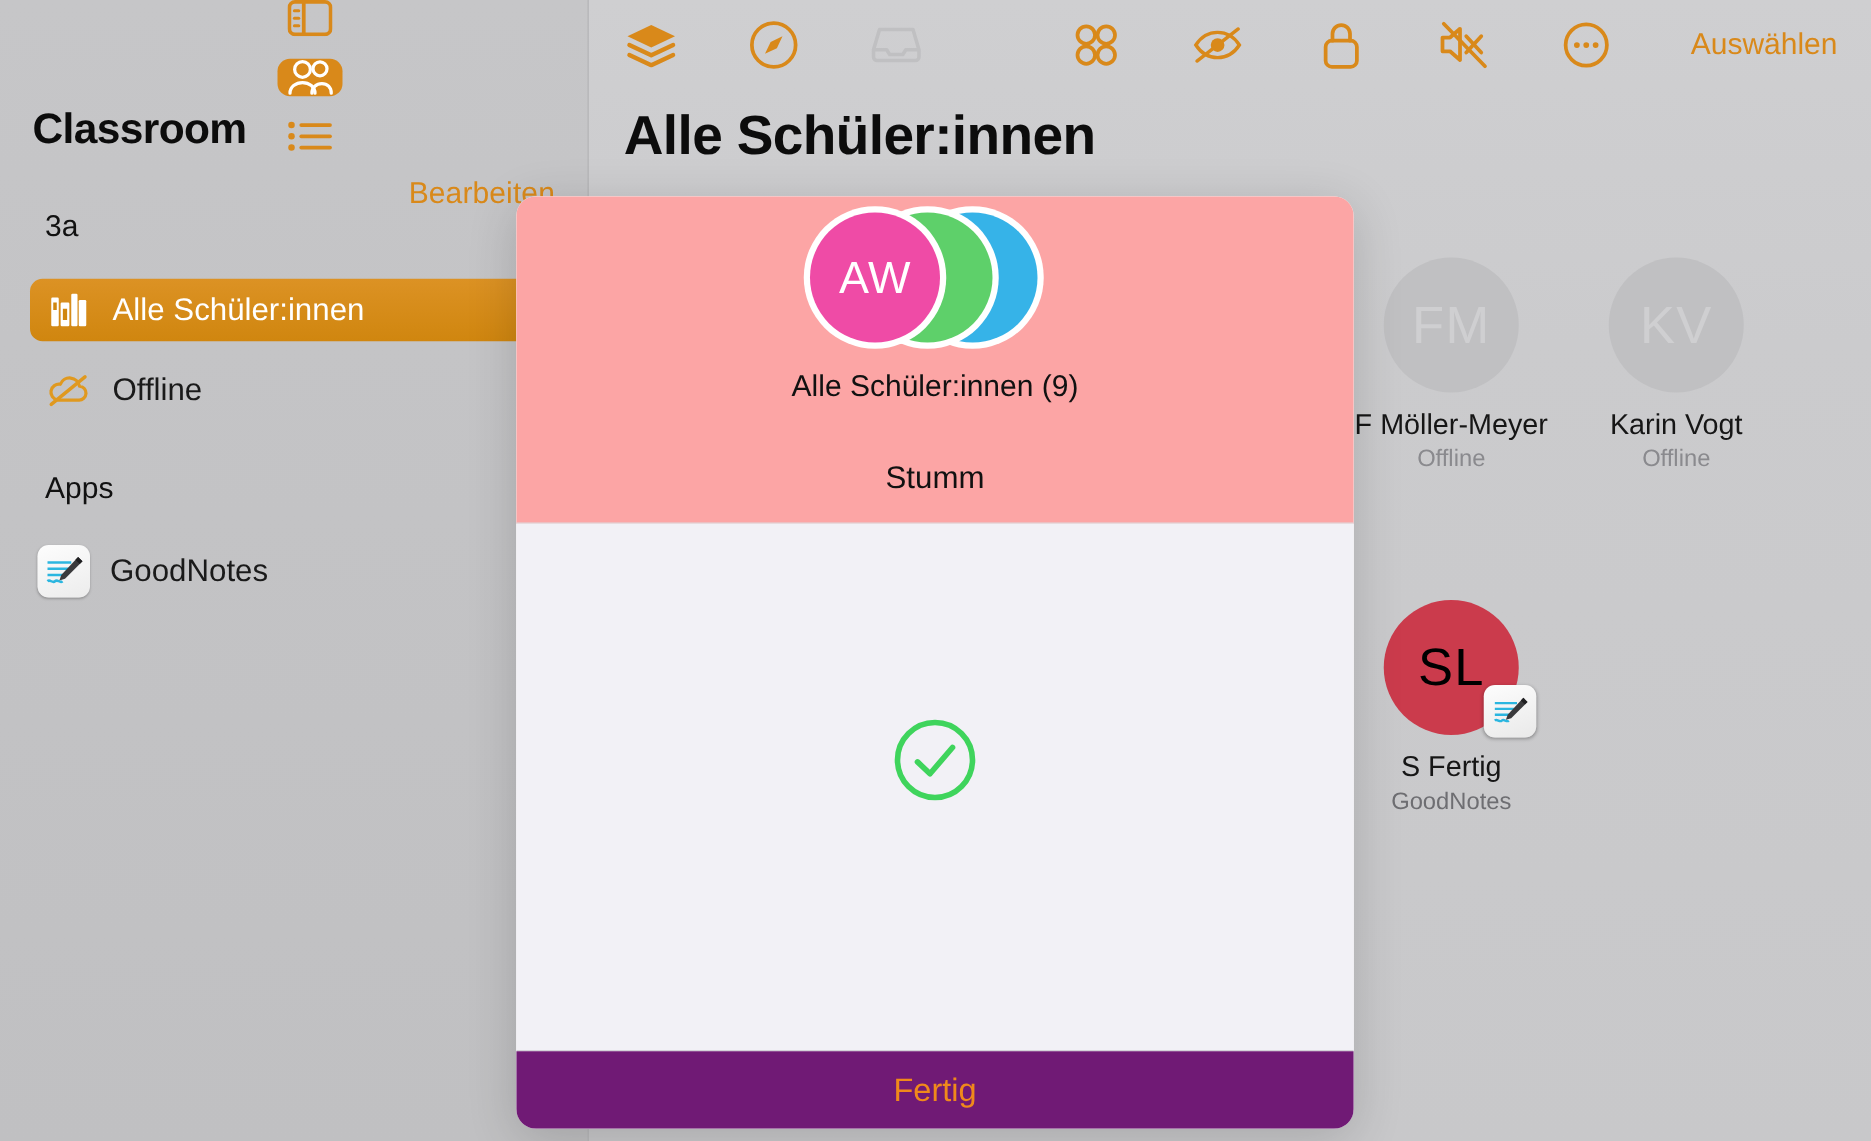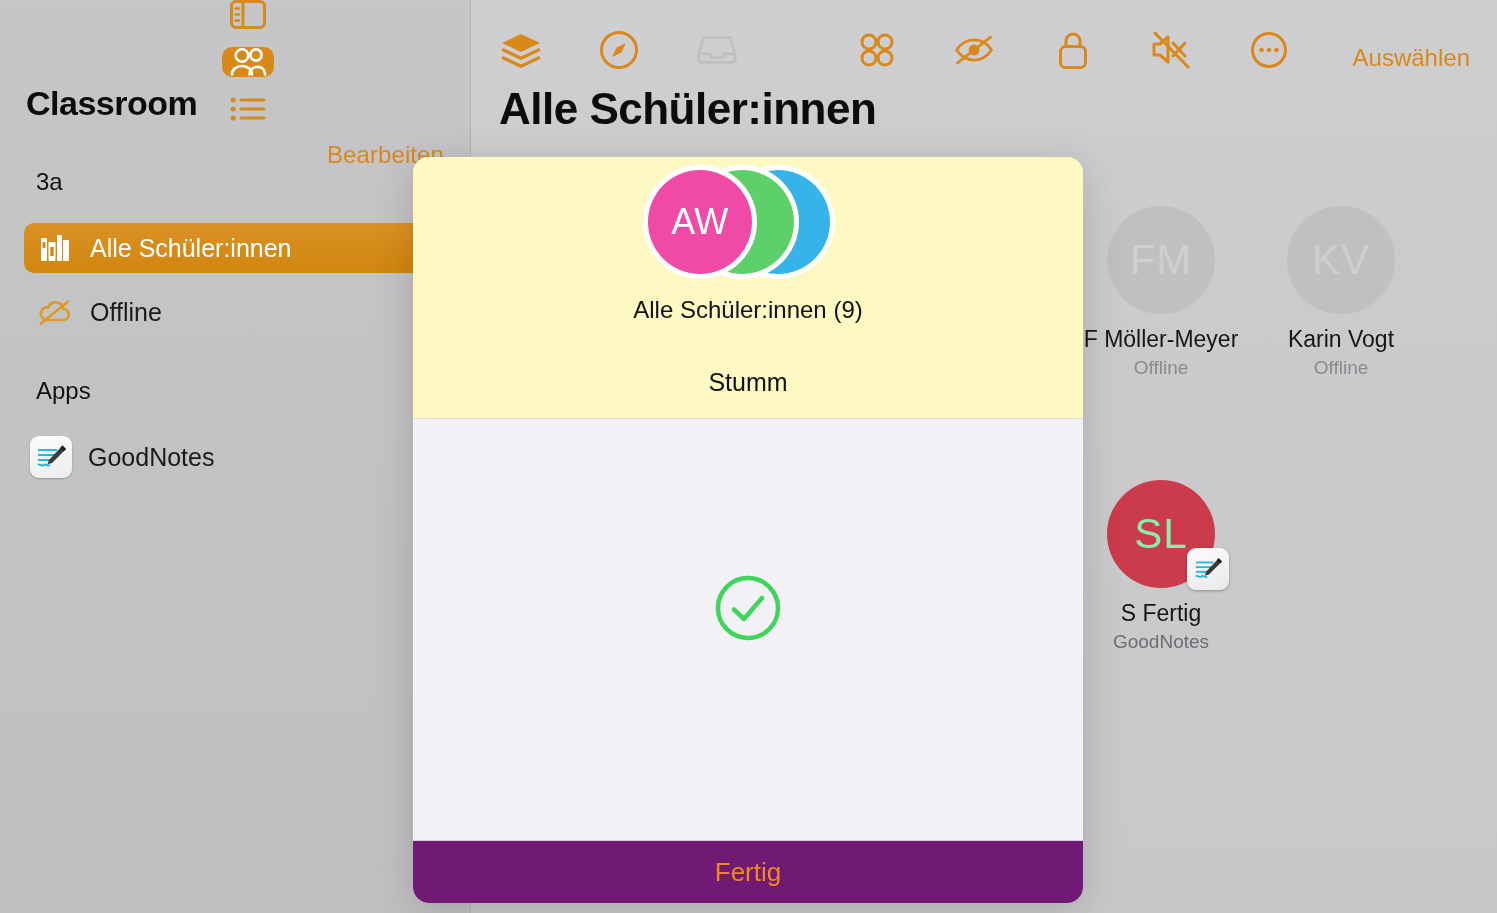--- a/index.html
+++ b/index.html
@@ -59,21 +59,21 @@
   }
 
   
   .main {
     position: absolute; left: 470px; top: 0; width: 1027px; height: 913px;
     background: linear-gradient(180deg,#cfcfd1 0%,#cbcbcd 30%,#c8c8ca 100%);
     border-left: 1px solid #b4b4b6;
   }
   .main-toolbar {
     position: absolute; left: 0; top: 0; width: 1027px; height: 72px;
-    display: flex; align-items: flex-end; padding: 0 28px 0 28px; gap: 54px;
+    display: flex; align-items: center; padding: 0 28px 0 28px; gap: 54px;
   }
   .m-ico { width: 44px; height: 44px; display: flex; align-items: center; justify-content: center; }
   .spacer { flex: 1; }
   .m-text { color: #d9891a; font-size: 24px; margin-left: 8px; }
   .main-title {
     position: absolute; left: 28px; top: 84px;
     font-size: 44px; font-weight: bold; color: #0c0c0c; letter-spacing: -.5px;
   }
 
   
@@ -81,42 +81,42 @@
     position: absolute; width: 200px; text-align: center;
   }
   .avatar {
     width: 108px; height: 108px; border-radius: 50%;
     margin: 0 auto 12px auto;
     display: flex; align-items: center; justify-content: center;
     font-size: 42px; letter-spacing: 1px;
     position: relative;
   }
   .avatar.offline { background: #c0c0c2; color: #cfcfd1; }
-  .avatar.active-av { background: #cb3b4c; color: #86efac; align-items: center; }
+  .avatar.active-av { background: #cb3b4c; color: #000000; align-items: center; }
   .st-name { font-size: 23px; color: #161616; white-space: nowrap; }
   .st-sub  { font-size: 19px; color: #6e6e72; margin-top: 4px; }
   .st-sub.dim { color: #8a8a8e; }
   .app-badge {
     position: absolute; right: -14px; bottom: -2px;
     width: 42px; height: 42px; border-radius: 9px;
     background: linear-gradient(160deg,#fdfdfd 0%,#e9e9e9 100%);
     display: flex; align-items: center; justify-content: center;
     box-shadow: 0 1px 3px rgba(0,0,0,.3);
   }
 
   
   .modal {
     position: absolute; left: 413px; top: 157px;
     width: 670px; height: 746px;
     background: #ffffff; border-radius: 16px;
     box-shadow: 0 8px 40px rgba(0,0,0,.16);
     overflow: hidden; display: flex; flex-direction: column;
   }
   .modal-head {
-    height: 262px; background: #fef9c3;
+    height: 262px; background: #fca5a5;
     display: flex; flex-direction: column; align-items: center;
     border-bottom: 1px solid #dcdce0;
   }
   .stack {
     position: relative; width: 200px; height: 104px; margin-top: 13px;
   }
   .stack .circ {
     position: absolute; top: 0; width: 104px; height: 104px; border-radius: 50%;
     display: flex; align-items: center; justify-content: center;
     color: #ffffff; font-size: 36px; letter-spacing: .5px;

